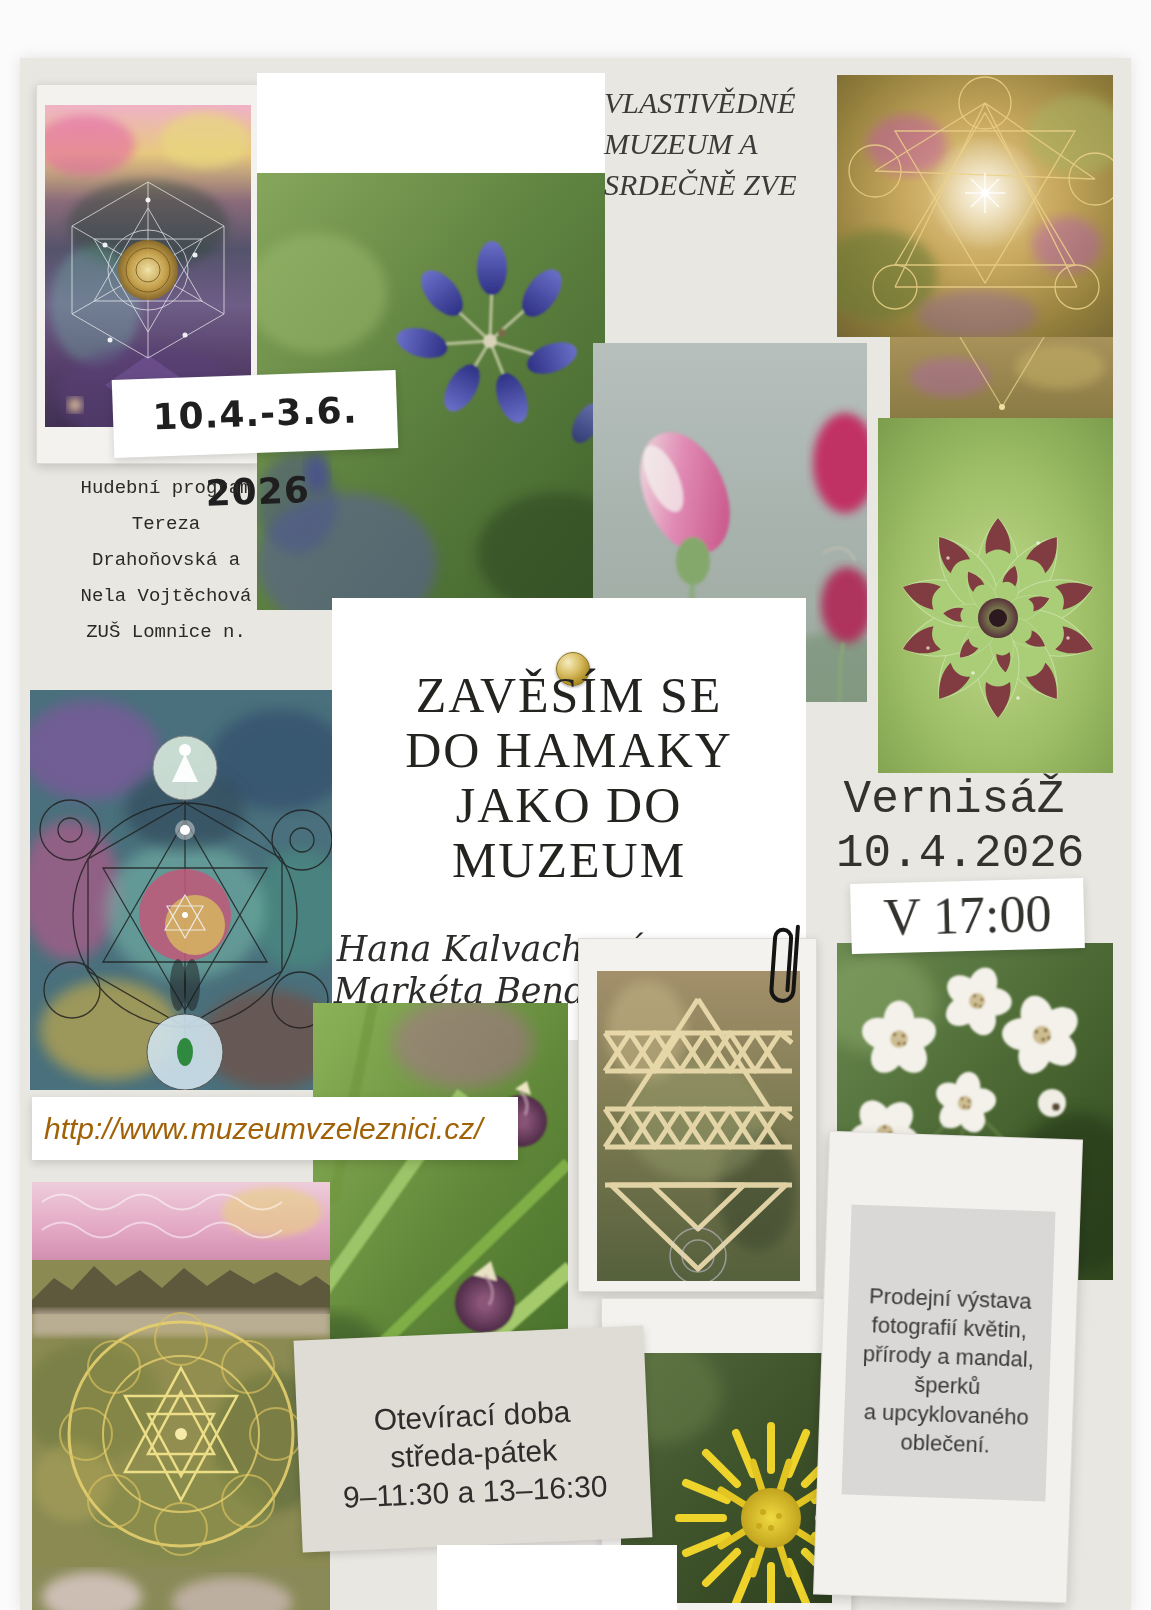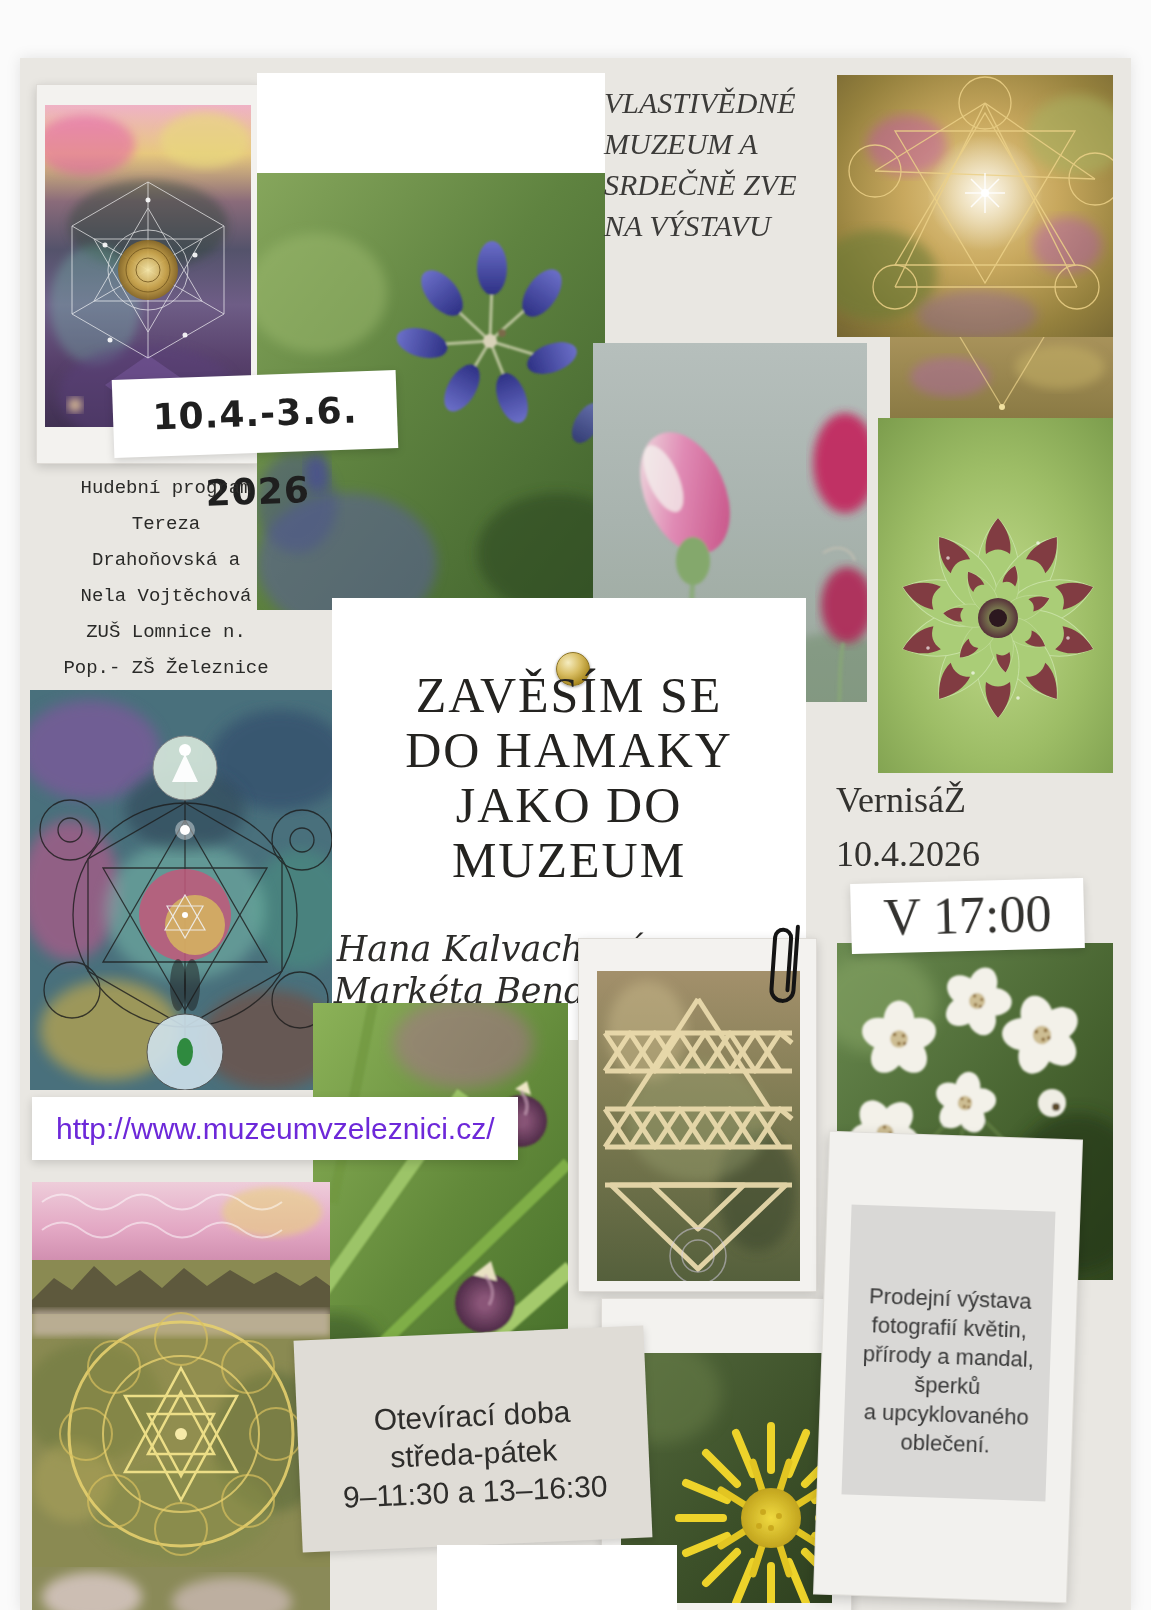--- a/index.html
+++ b/index.html
@@ -16,25 +16,25 @@
   .invite{font-family:"Liberation Serif",serif;font-style:italic;font-size:30px;line-height:41px;
           color:#3c3b39;letter-spacing:0px;}
   .datebanner{background:#fff;transform:rotate(-2deg);text-align:center;}
   .datebanner div{font-family:"DejaVu Sans",sans-serif;font-weight:bold;font-size:36px;color:#1f1f1f;
           line-height:78px;letter-spacing:1px;}
   .program{font-family:"Liberation Mono",monospace;font-size:19px;line-height:36px;color:#2a2a28;text-align:center;}
   .titleline{font-family:"Liberation Serif",serif;font-size:50px;line-height:55px;color:#242320;
           text-align:center;letter-spacing:2px;}
   .authors{font-family:"DejaVu Serif",serif;font-style:italic;font-size:35px;line-height:42px;
           color:#2d2c2a;text-align:center;}
-  .vern{font-family:Liberation Serif, serif;font-size:36px;line-height:54px;color:#33322f;text-align:left;}
+  .vern{font-family:Liberation Mono, monospace;font-size:46px;line-height:54px;color:#33322f;text-align:center;}
   .v17{background:#fff;transform:rotate(-1.5deg);text-align:center;}
   .v17 div{font-family:"Liberation Serif",serif;font-size:52px;line-height:70px;color:#33322f;}
   .url{background:#fff;}
-  .url div{font-family:"Liberation Sans",sans-serif;font-size:30px;line-height:63px;color:#6d28d9;padding-left:24px;}
+  .url div{font-family:"Liberation Sans",sans-serif;font-size:30px;line-height:63px;color:#a16207;padding-left:12px;font-style:italic;}
   .opencard{background:#dfdcd6;transform:rotate(-2.5deg);}
   .opencard .t{font-family:"Liberation Sans",sans-serif;font-size:30px;line-height:38px;color:#2e2d2b;
           text-align:center;padding-top:64px;}
   .salecard{background:#f2f1ee;border:1px solid #e0ded9;box-shadow:0 4px 12px rgba(0,0,0,.18);transform:rotate(2deg);}
   .salegrey{background:#d9d8d6;}
   .salegrey .t{font-family:"Liberation Sans",sans-serif;font-size:22px;line-height:29px;color:#3a3a3a;
           text-align:center;padding-top:76px;}
   .pin{width:32px;height:32px;border-radius:50%;
        background:radial-gradient(circle at 35% 30%, #f5ecc0, #d8bd62 40%, #a9881f 75%, #7d611a);
        border:1px solid #8a7326;box-shadow:0 1px 3px rgba(0,0,0,.4);}
@@ -146,21 +146,20 @@
         <circle cx="233" cy="168" r="7" fill="#d8d2b8"></circle>
         <circle cx="245" cy="160" r="4" fill="#7a6a4a"></circle>
       </g>
     </svg>
   </div>
 
   <div class="abs invite" style="left:604px;top:42px;width:238px;height:270px;">
     <div>VLASTIVĚDNÉ</div>
     <div>MUZEUM A</div>
     <div>SRDEČNĚ ZVE</div>
-    <div>NA VÝSTAVU</div>
   </div>
 
   <div class="abs photo" style="left:837px;top:35px;width:276px;height:262px;">
     <svg viewBox="0 0 276 262" preserveAspectRatio="none">
       <defs>
         <radialGradient id="m2a" cx=".52" cy=".45" r=".8">
           <stop offset="0" stop-color="#e8cf8e"></stop>
             <stop offset=".35" stop-color="#c8a85e"></stop>
           <stop offset=".7" stop-color="#94803d"></stop>
             <stop offset="1" stop-color="#6e6030"></stop>
@@ -319,21 +318,20 @@
   <div class="abs datebanner shadowed" style="left:113px;top:335px;width:284px;height:78px;">
     <div>10.4.-3.6. 2026</div>
   </div>
 
   <div class="abs program" style="left:40px;top:430px;width:252px;">
     <div>Hudební program</div>
     <div>Tereza</div>
     <div>Drahoňovská a</div>
     <div>Nela Vojtěchová</div>
     <div>ZUŠ Lomnice n.</div>
-    <div>Pop.- ZŠ Železnice</div>
   </div>
 
   <div class="abs photo" style="left:30px;top:650px;width:310px;height:400px;">
     <svg viewBox="0 0 310 400" preserveAspectRatio="none">
       <defs>
           <filter id="bm6">
             <feGaussianBlur stdDeviation="7"></feGaussianBlur>
           </filter>
         </defs>
       <rect width="310" height="400" fill="#49707c"></rect>

